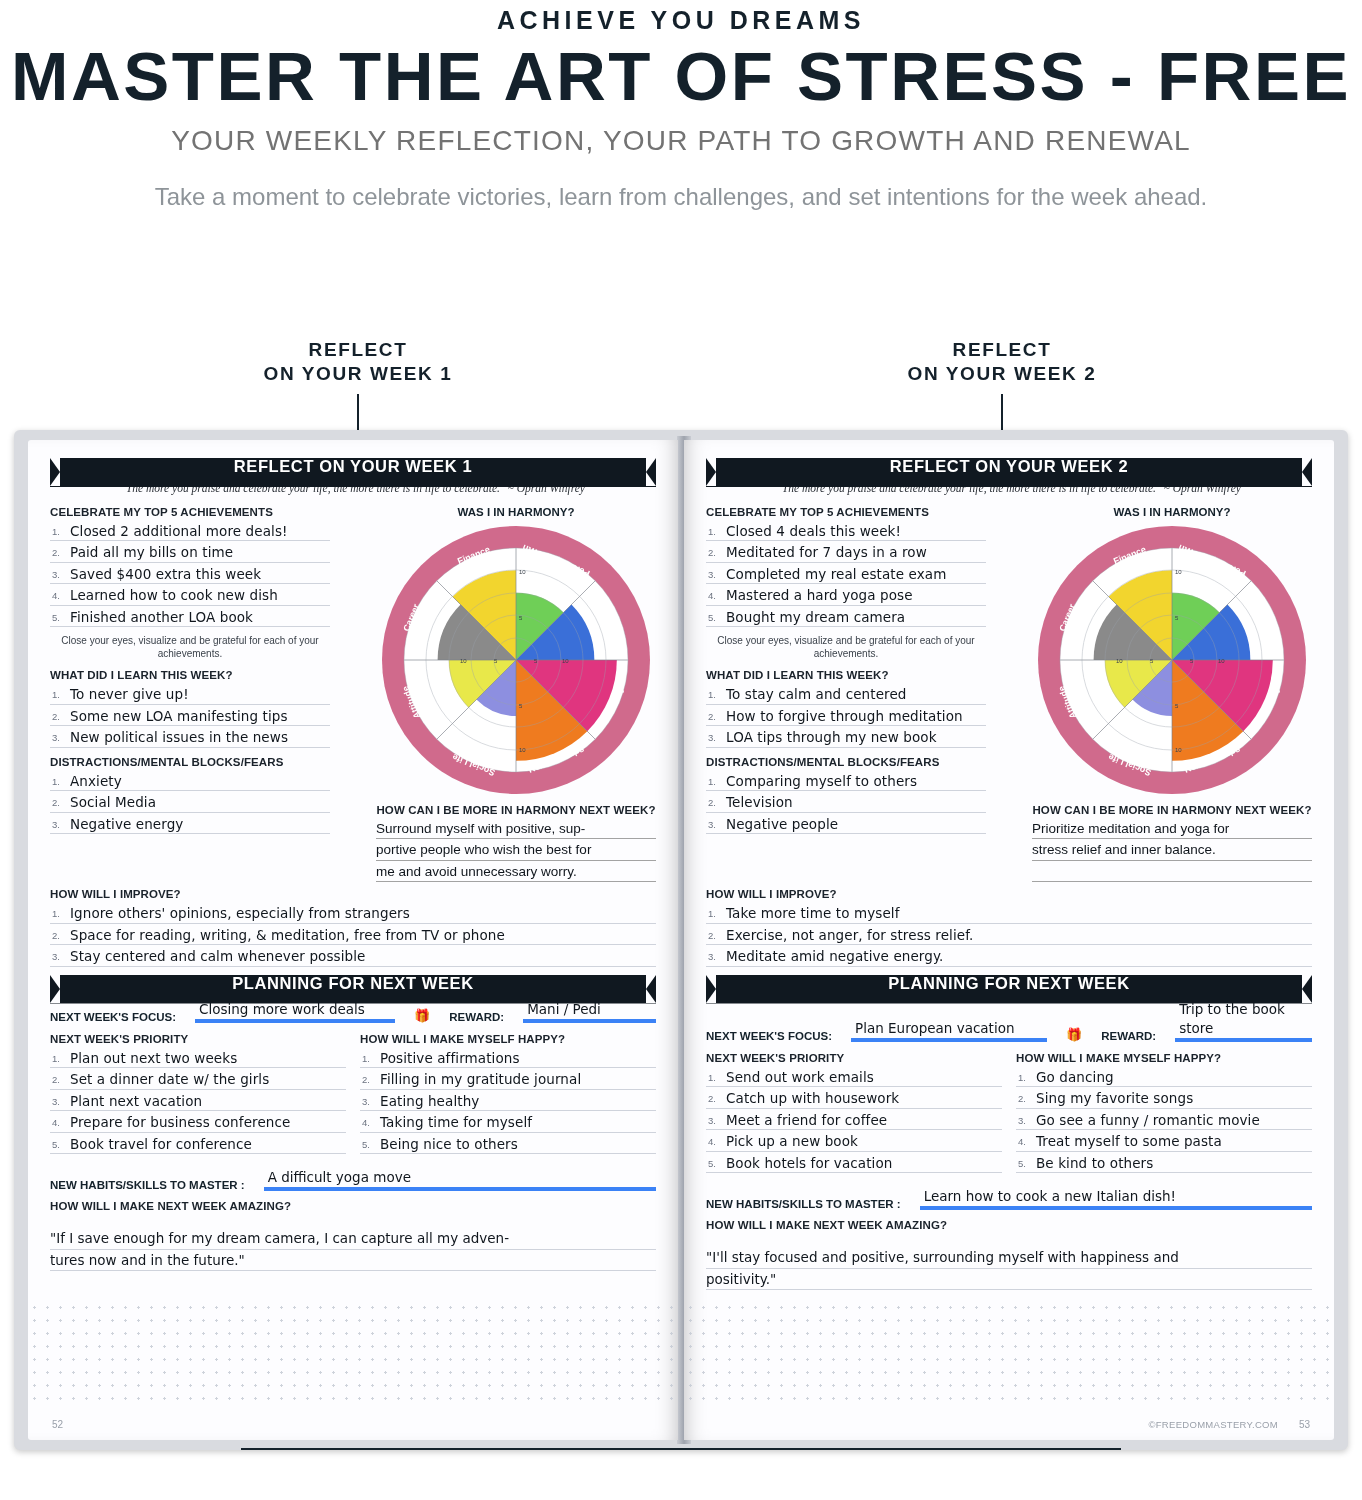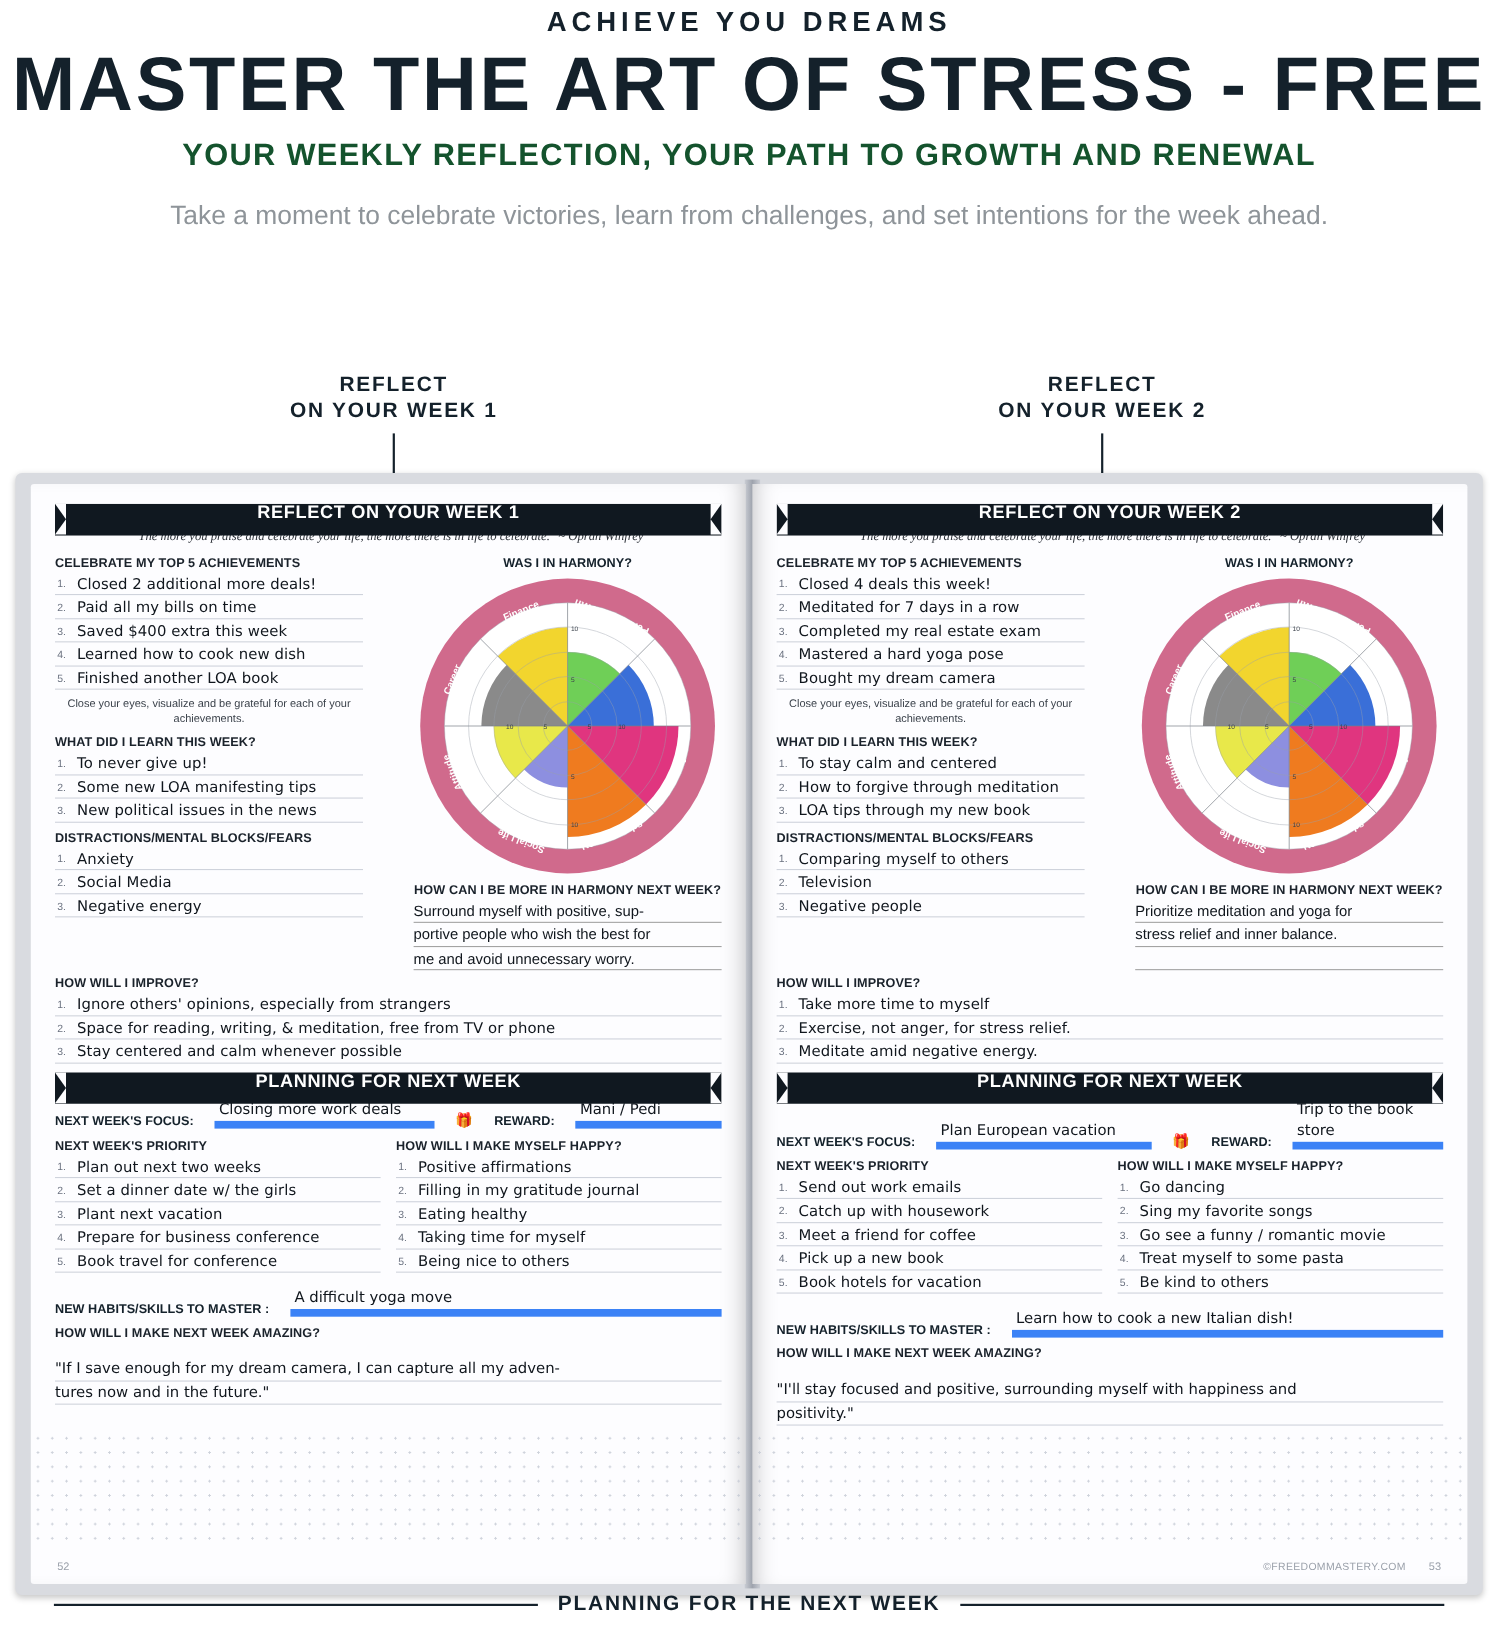--- a/index.html
+++ b/index.html
@@ -14,21 +14,21 @@
   }
   .hero { text-align:center; padding-top:6px; }
   .hero .kicker {
     font-size:25px; font-weight:700; letter-spacing:4.5px; color:#14212b;
   }
   .hero .title {
     font-size:69px; font-weight:700; letter-spacing:2.5px; color:#14212b;
     margin-top:6px; line-height:1.05;
   }
   .hero .subtitle {
-    font-size:28px; font-weight:700; letter-spacing:1.2px; color:#14532d;
+    font-size:28px; font-weight:400; letter-spacing:1.2px; color:#737373;
     margin-top:12px;
   }
   .hero .lede {
     font-size:24px; color:#8e9499; line-height:1.35; margin:24px auto 0;
     max-width:1120px; font-weight:400;
   }
 
   
   .callout { position:absolute; text-align:center; font-size:19px; font-weight:700; letter-spacing:1.6px; color:#14212b; line-height:1.25;}
   .callout .stem { width:2px; background:#14212b; margin:8px auto 0; }
@@ -113,21 +113,21 @@
 
   .free-lines { margin-top:1px; }
   .free-lines .fl {
     border-bottom:1px solid #a3a3a3; height:21.5px; line-height:21px;
     font-family:Liberation Sans, sans-serif; font-size:13.5px; color:#10161d;
   }
 
   .inline-field { display:flex; align-items:flex-end; gap:19px; }
   .inline-label { font-size:11.5px; font-weight:700; white-space:nowrap; }
   .inline-val {
-    flex:1; border-bottom:7px solid #3b82f6; font-family:"DejaVu Sans", sans-serif;
+    flex:1; border-bottom:4px solid #3b82f6; font-family:"DejaVu Sans", sans-serif;
     font-size:13.5px; color:#10161d; line-height:19px; padding-left:4px;
   }
 
   .gift { font-size:13px; }
 
   .wide-lines .wl {
     border-bottom:1px solid #cfd3dc; height:21.5px; line-height:21px;
     font-family:"DejaVu Sans", sans-serif; font-size:13.5px; color:#10161d;
   }
 
@@ -509,15 +509,14 @@
 
       <div class="dots"></div>
       <div class="copyright">©FREEDOMMASTERY.COM</div>
       <div class="page-num r">53</div>
     </div>
   </div>
 </div>
 
 <div class="bottom-callout">
   <div class="bc-line" style="width:440px"></div>
-  <div class="label" style="padding:0 18px">PLANNING FOR THE NEXT WEEK</div>
   <div class="bc-line" style="width:440px"></div>
 </div>
 
 </body></html>

